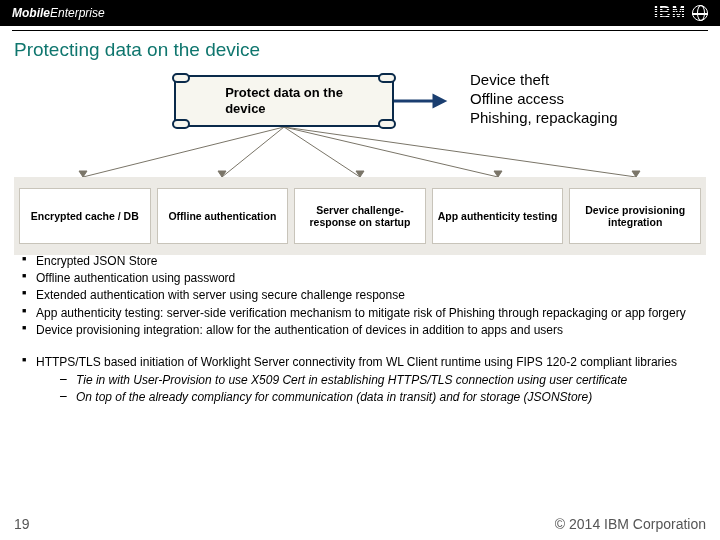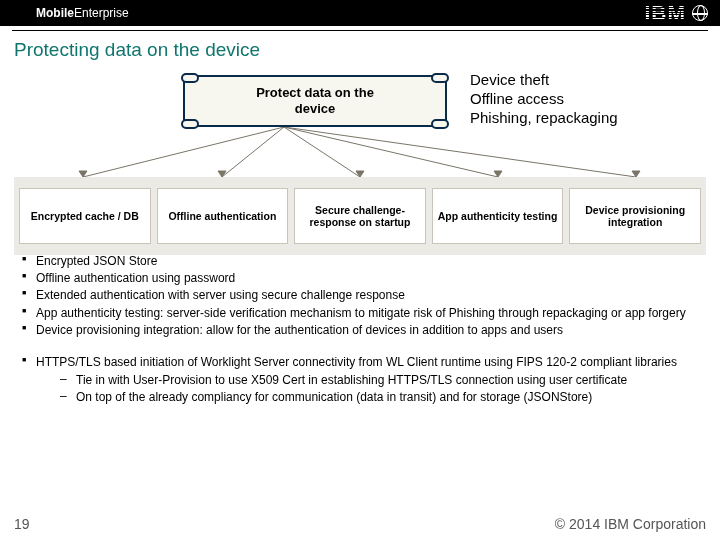--- a/index.html
+++ b/index.html
@@ -15,50 +15,50 @@
   .header-bar {
     background: #000;
     color: #fff;
     height: 26px;
     display: flex;
     align-items: center;
     justify-content: space-between;
     padding: 0 12px;
     font-size: 12px;
   }
-  .brand-left { font-weight: bold; margin-left: 24px; }
+  .brand-left { font-style: italic; font-weight: bold; }
   .brand-left .light { font-weight: normal; }
   .brand-right { display: flex; align-items: center; gap: 6px; }
   .ibm-logo {
     font-family: Arial; font-weight: bold; letter-spacing: 1px;
     background: repeating-linear-gradient(#fff 0 1.2px, #000 1.2px 2.4px);
     -webkit-background-clip: text; background-clip: text; color: transparent;
-    font-size: 21px;
+    font-size: 16px;
   }
   .globe {
     width: 16px; height: 16px; border: 1.5px solid #fff; border-radius: 50%;
     position: relative;
   }
   .globe::before, .globe::after {
     content: ""; position: absolute; border: 1px solid #fff;
   }
   .globe::before { left: 50%; top: -1px; bottom: -1px; width: 6px; margin-left: -3px; border-radius: 50%; }
   .globe::after { top: 50%; left: -1px; right: -1px; height: 0; }
   .rule { border-bottom: 1px solid #000; margin: 4px 12px 0 12px; }
   .title {
     font-size: 19px; margin: 8px 14px 10px 14px; color: #0f766e;
   }
   .diagram-zone {
     position: relative; height: 170px; margin: 0 14px;
   }
   .plaque {
-    position: absolute; left: 169px; top: 4px; width: 264px; height: 52px;
+    position: absolute; left: 160px; top: 4px; width: 220px; height: 52px;
     background: #f7f6ef; border: 2px solid #0a2a4a; border-radius: 6px;
     display: flex; align-items: center; justify-content: center;
-    font-weight: bold; font-size: 13px; text-align: center; line-height: 1.2;
+    font-weight: bold; font-size: 13px; line-height: 1.2;
   }
   .plaque .corner {
     position: absolute; width: 18px; height: 10px; border: 2px solid #0a2a4a;
     background: #f7f6ef; border-radius: 6px;
   }
   .plaque .tl { left: -4px; top: -4px; }
   .plaque .tr { right: -4px; top: -4px; }
   .plaque .bl { left: -4px; bottom: -4px; }
   .plaque .br { right: -4px; bottom: -4px; }
   .threats {
@@ -80,21 +80,21 @@
   }
   .bullets {
     margin: 12px 22px 0 22px; font-size: 12px; line-height: 1.35;
   }
   .bullets ul { list-style: none; }
   .bullets li { position: relative; padding-left: 14px; margin: 1px 0; }
   .bullets li::before {
     content: "■"; position: absolute; left: 0; top: 1px; font-size: 7px;
   }
   .bullets li.dash::before { content: "–"; font-size: 12px; top: -1px; }
-  .bullets li.dash { padding-left: 16px; margin-left: 24px; }
+  .bullets li.dash { padding-left: 16px; margin-left: 24px; font-style: italic; }
   .block2 { margin: 16px 22px 0 22px; font-size: 12px; line-height: 1.35; }
   .block2 ul { list-style: none; }
   .block2 > ul > li { position: relative; padding-left: 14px; }
   .block2 > ul > li::before { content: "■"; position: absolute; left: 0; top: 1px; font-size: 7px; }
   .footer {
     position: absolute; bottom: 8px; left: 0; right: 0;
     display: flex; justify-content: space-between; padding: 0 14px;
     font-size: 14px; color: #555;
   }
 </style>
@@ -145,21 +145,21 @@
 
   <div class="threats">
     <div>Device theft</div>
     <div>Offline access</div>
     <div>Phishing, repackaging</div>
   </div>
 
   <div class="child-row">
     <div class="child">Encrypted cache / DB</div>
     <div class="child">Offline authentication</div>
-    <div class="child">Secure challenge-response on startup</div>
+    <div class="child">Server challenge-response on startup</div>
     <div class="child">App authenticity testing</div>
     <div class="child">Device provisioning integration</div>
   </div>
 </div>
 
 <div class="bullets">
   <ul>
     <li>Encrypted JSON Store</li>
     <li>Offline authentication using password</li>
     <li>Extended authentication with server using secure challenge response</li>

